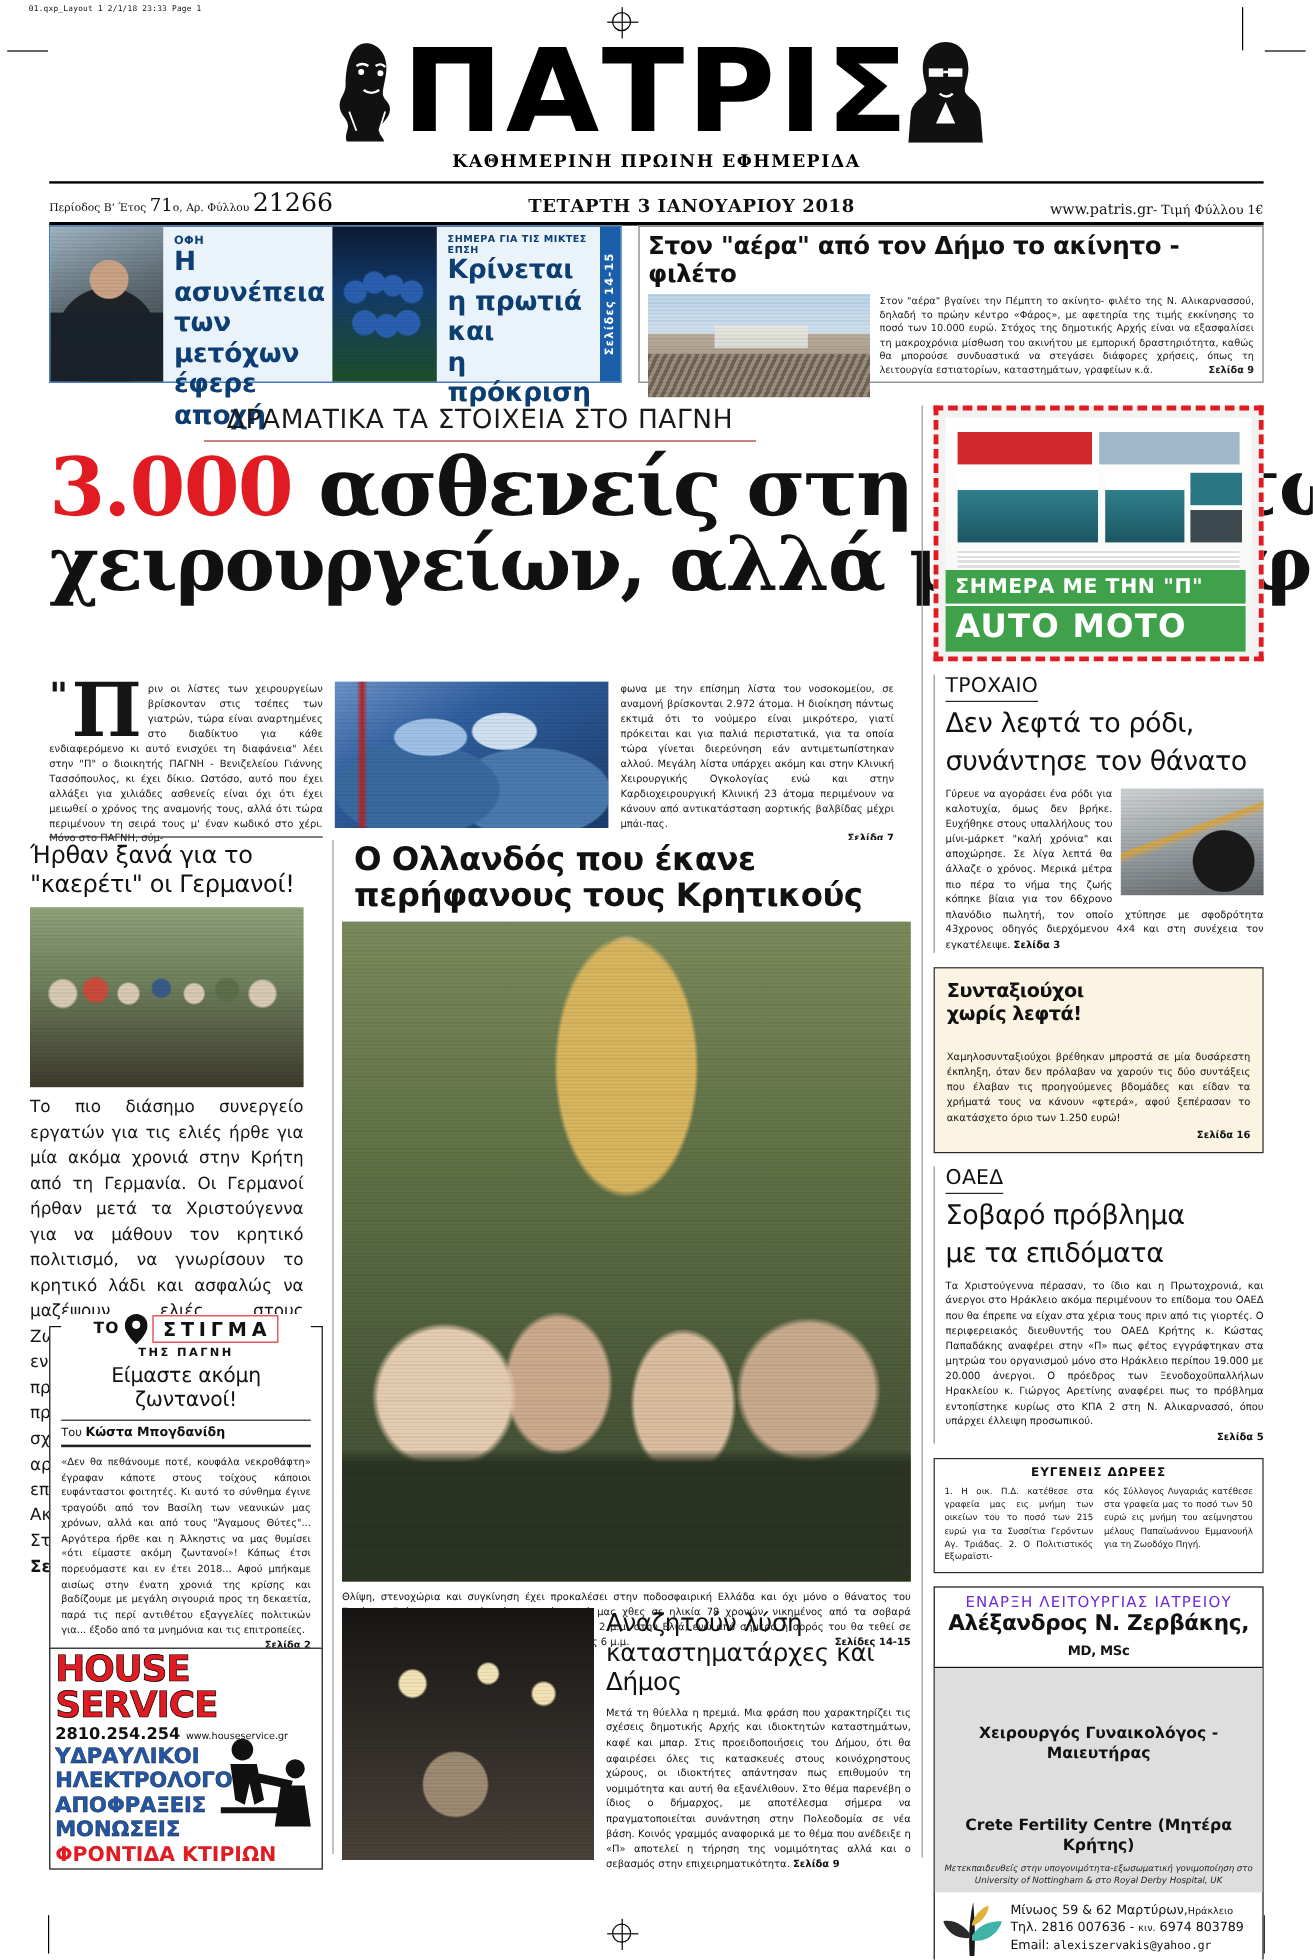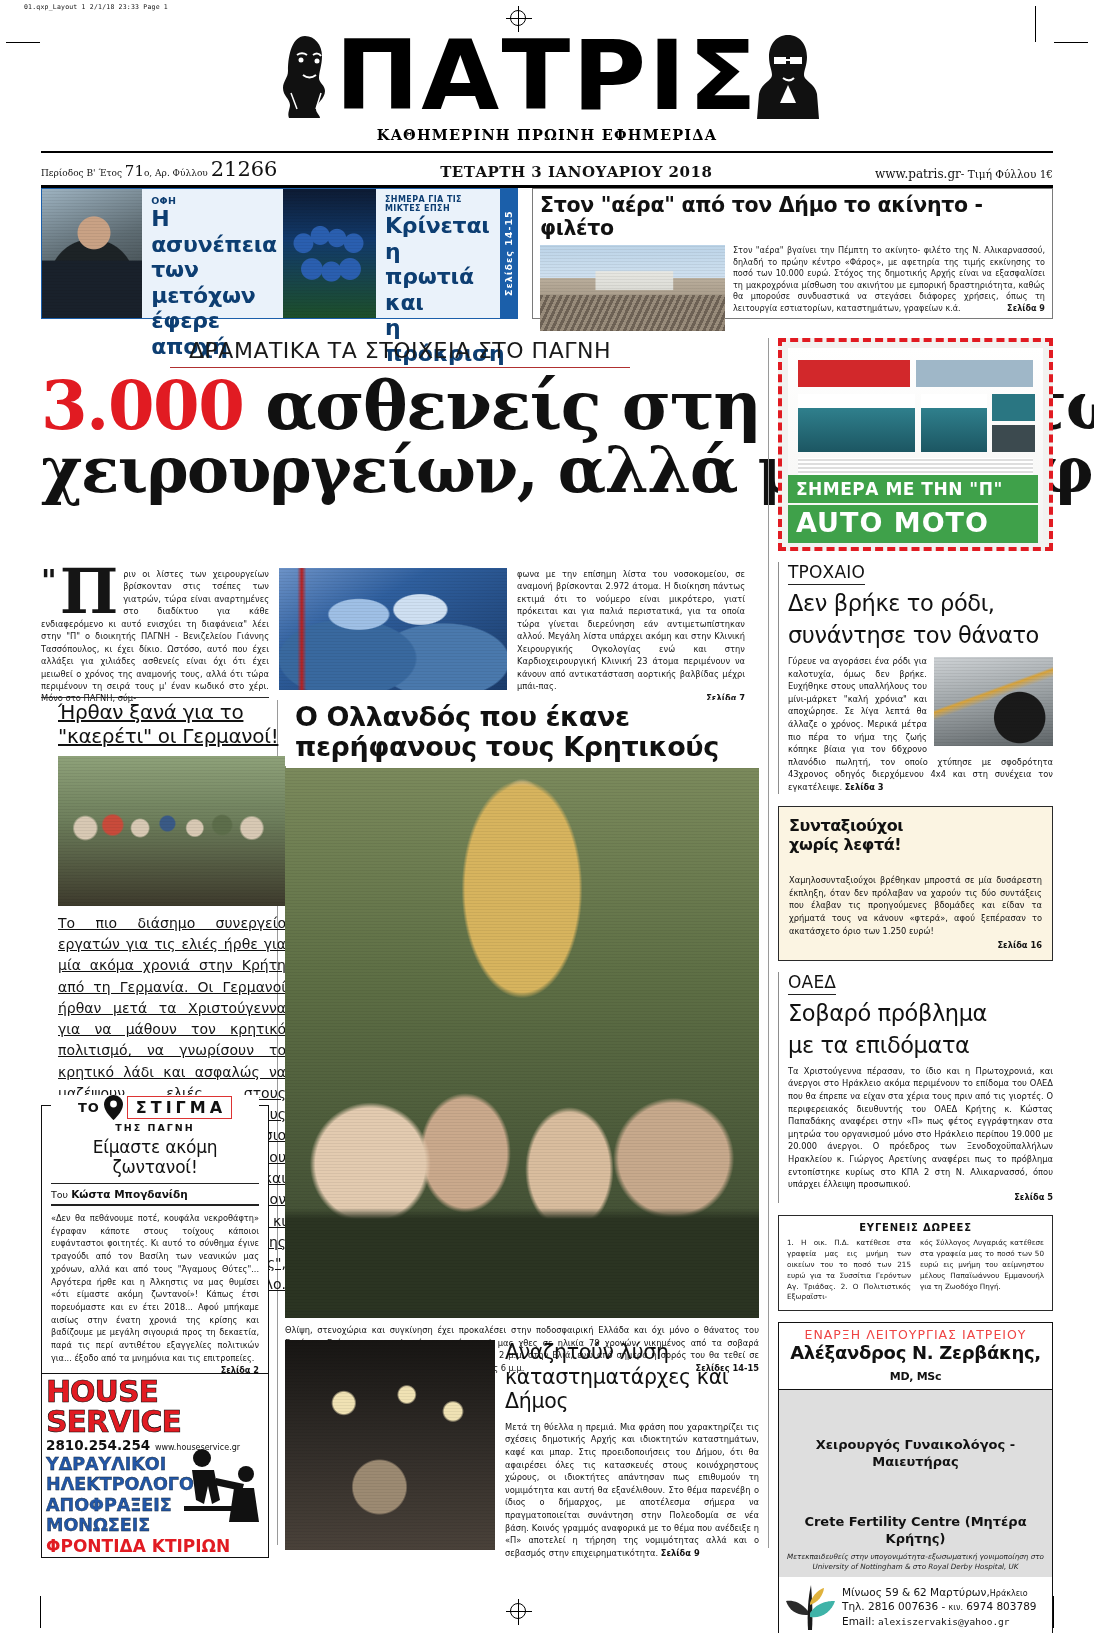--- a/index.html
+++ b/index.html
@@ -99,21 +99,21 @@
   .lb-drop { float:left; font-family:"DejaVu Serif","Liberation Serif",serif;
              font-size:62px; line-height:0.74; font-weight:bold; margin:1px 5px 0 0; }
   .lb-img { width:228px; height:122px; background:#2f5f9e; overflow:hidden; position:relative; }
   .lb-pg { font-weight:bold; text-align:right; display:block; }
 
   
   .vrule { position:absolute; background:#9a9a9a; width:1px; }
   .hrule { position:absolute; background:#2a2a2a; height:1px; }
 
   
-  .leftcol { position:absolute; left:58px; top:700px; width:228px;text-decoration:underline; }
+  .leftcol { position:absolute; left:25px; top:700px; width:228px; }
   .lc-head { font-size:20px; line-height:1.22; color:#111; letter-spacing:-0.3px; }
   .lc-img { width:228px; height:150px; background:#7e8c73; margin-top:7px; overflow:hidden; position:relative; }
   .lc-text { font-size:14px; line-height:1.52; text-align:justify; margin-top:7px; color:#151515; }
   .lc-text .pg { font-weight:bold; }
 
   
   .stigma { position:absolute; left:41px; top:1105px; width:228px; border:1.5px solid #111;
             background:#fff; padding:8px 9px 9px; }
   .stigma-top { display:flex; align-items:center; justify-content:center; gap:4px; margin-top:-19px; background:#fff; }
   .st-to { font-size:13px; font-weight:bold; letter-spacing:1px; }
@@ -183,21 +183,21 @@
   .bb-body { font-size:8.3px; line-height:1.52; text-align:justify; margin-top:20px; }
   .bb-body .pg { font-weight:bold; display:block; text-align:right; margin-top:2px; }
 
   .don-box { margin-top:12px; border:1px solid #2a2a2a; background:#fff; padding:6px 8px 7px; }
   .don-title { text-align:center; font-size:10px; font-weight:bold; letter-spacing:0.8px; }
   .don-cols { display:flex; gap:9px; margin-top:5px; }
   .don-cols div { flex:1; font-size:7.2px; line-height:1.5; text-align:justify; }
 
   .doc-ad { margin-top:11px; border:1.5px solid #111; background:#fff; }
   .doc-top { border-bottom:1.5px solid #111; padding:4px 6px 5px; text-align:center; }
-  .doc-kick { font-size:12.5px; letter-spacing:1px; color:#ef4444; }
+  .doc-kick { font-size:12.5px; letter-spacing:1px; color:#6d28d9; }
   .doc-name { font-size:18px; font-weight:bold; letter-spacing:-0.3px; }
   .doc-name small { font-size:11px; }
   .doc-grey { background:#dedede; text-align:center; padding:4px 4px 5px; }
   .doc-spec { font-size:13px; font-weight:bold; line-height:1.3;margin-top:43px; }
   .doc-edu { font-size:7.2px; font-style:italic; line-height:1.4; margin-top:4px; color:#222; }
   .doc-bot { display:flex; gap:6px; padding:6px 7px 7px; align-items:center; }
   .doc-logo { width:50px; height:47px; position:relative; flex:none; }
   .doc-contact { font-size:10.5px; line-height:1.38; }
   .doc-contact .sm { font-size:8px; }
   .doc-contact .em { font-family:"DejaVu Sans Mono","Liberation Mono",monospace; font-size:9.5px; }
@@ -279,21 +279,21 @@
            background:linear-gradient(180deg,#0d1b33 0%,#123a6b 40%,#1d4f2a 100%);">
         <div class="ph" style="background:
           radial-gradient(circle at 22% 42%, #2a5fb0 0 9%, transparent 10%),
           radial-gradient(circle at 40% 36%, #2a5fb0 0 9%, transparent 10%),
           radial-gradient(circle at 58% 38%, #2a5fb0 0 9%, transparent 10%),
           radial-gradient(circle at 76% 42%, #2a5fb0 0 9%, transparent 10%),
           radial-gradient(circle at 31% 62%, #2a5fb0 0 10%, transparent 11%),
           radial-gradient(circle at 52% 64%, #2a5fb0 0 10%, transparent 11%),
           radial-gradient(circle at 72% 62%, #2a5fb0 0 10%, transparent 11%);"></div>
       </div>
-      <div class="tz-txt" style="width:124px;flex:none;">
+      <div class="tz-txt" style="width:136px;flex:none;">
         <div class="tz-kicker" style="font-size:8px;">ΣΗΜΕΡΑ ΓΙΑ ΤΙΣ ΜΙΚΤΕΣ ΕΠΣΗ</div>
         <div class="tz-head">Κρίνεται</div>
         <div class="tz-head">η πρωτιά και</div>
         <div class="tz-head">η πρόκριση</div>
       </div>
       <div class="tz-vert">Σελίδες 14-15</div>
     </div>
 
     <div class="teaser-main">
       <div class="tm-head">Στον "αέρα" από τον Δήμο το ακίνητο - φιλέτο</div>
@@ -465,21 +465,21 @@
         <div class="ph" style="top:57%;left:4%;width:92%;height:20%;background:repeating-linear-gradient(0deg,#dedede 0 2px,#fff 2px 4px);"></div>
       </div>
       <div class="auto-green">
         <div class="ag1">ΣΗΜΕΡΑ ΜΕ ΤΗΝ "Π"</div>
         <div class="ag2">AUTO MOTO</div>
       </div>
     </div>
 
     <div class="rc-sec">
       <div class="rc-kicker">ΤΡΟΧΑΙΟ</div>
-      <div class="rc-head">Δεν βρήκε το ρόδι,</div>
+      <div class="rc-head">Δεν λεφτά το ρόδι,</div>
       <div class="rc-head">συνάντησε τον θάνατο</div>
       <div class="rc-body">
         <div class="rc-imgwrap grain" style="background:linear-gradient(170deg,#cfd3d6 0%,#9aa0a3 50%,#5e6467 100%);">
           <div class="ph" style="background:radial-gradient(circle at 72% 68%, #1a1a1a 0 24%, transparent 25%),
                                  radial-gradient(circle at 72% 68%, #e8e8e8 0 10%, transparent 11%);"></div>
           <div class="ph" style="background:linear-gradient(160deg,transparent 40%, #d9a43b 42%, transparent 48%);"></div>
         </div>
         <span>Γύρευε να αγοράσει ένα ρόδι για καλοτυχία, όμως δεν βρήκε. Ευχήθηκε στους υπαλλήλους του μίνι-μάρκετ "καλή χρόνια" και αποχώρησε. Σε λίγα λεπτά θα άλλαζε ο χρόνος. Μερικά μέτρα πιο πέρα το νήμα της ζωής κόπηκε βίαια για τον 66χρονο πλανόδιο πωλητή, τον οποίο χτύπησε με σφοδρότητα 43χρονος οδηγός διερχόμενου 4x4 και στη συνέχεια τον εγκατέλειψε.</span>
         <span class="pg">Σελίδα 3</span>
       </div>

